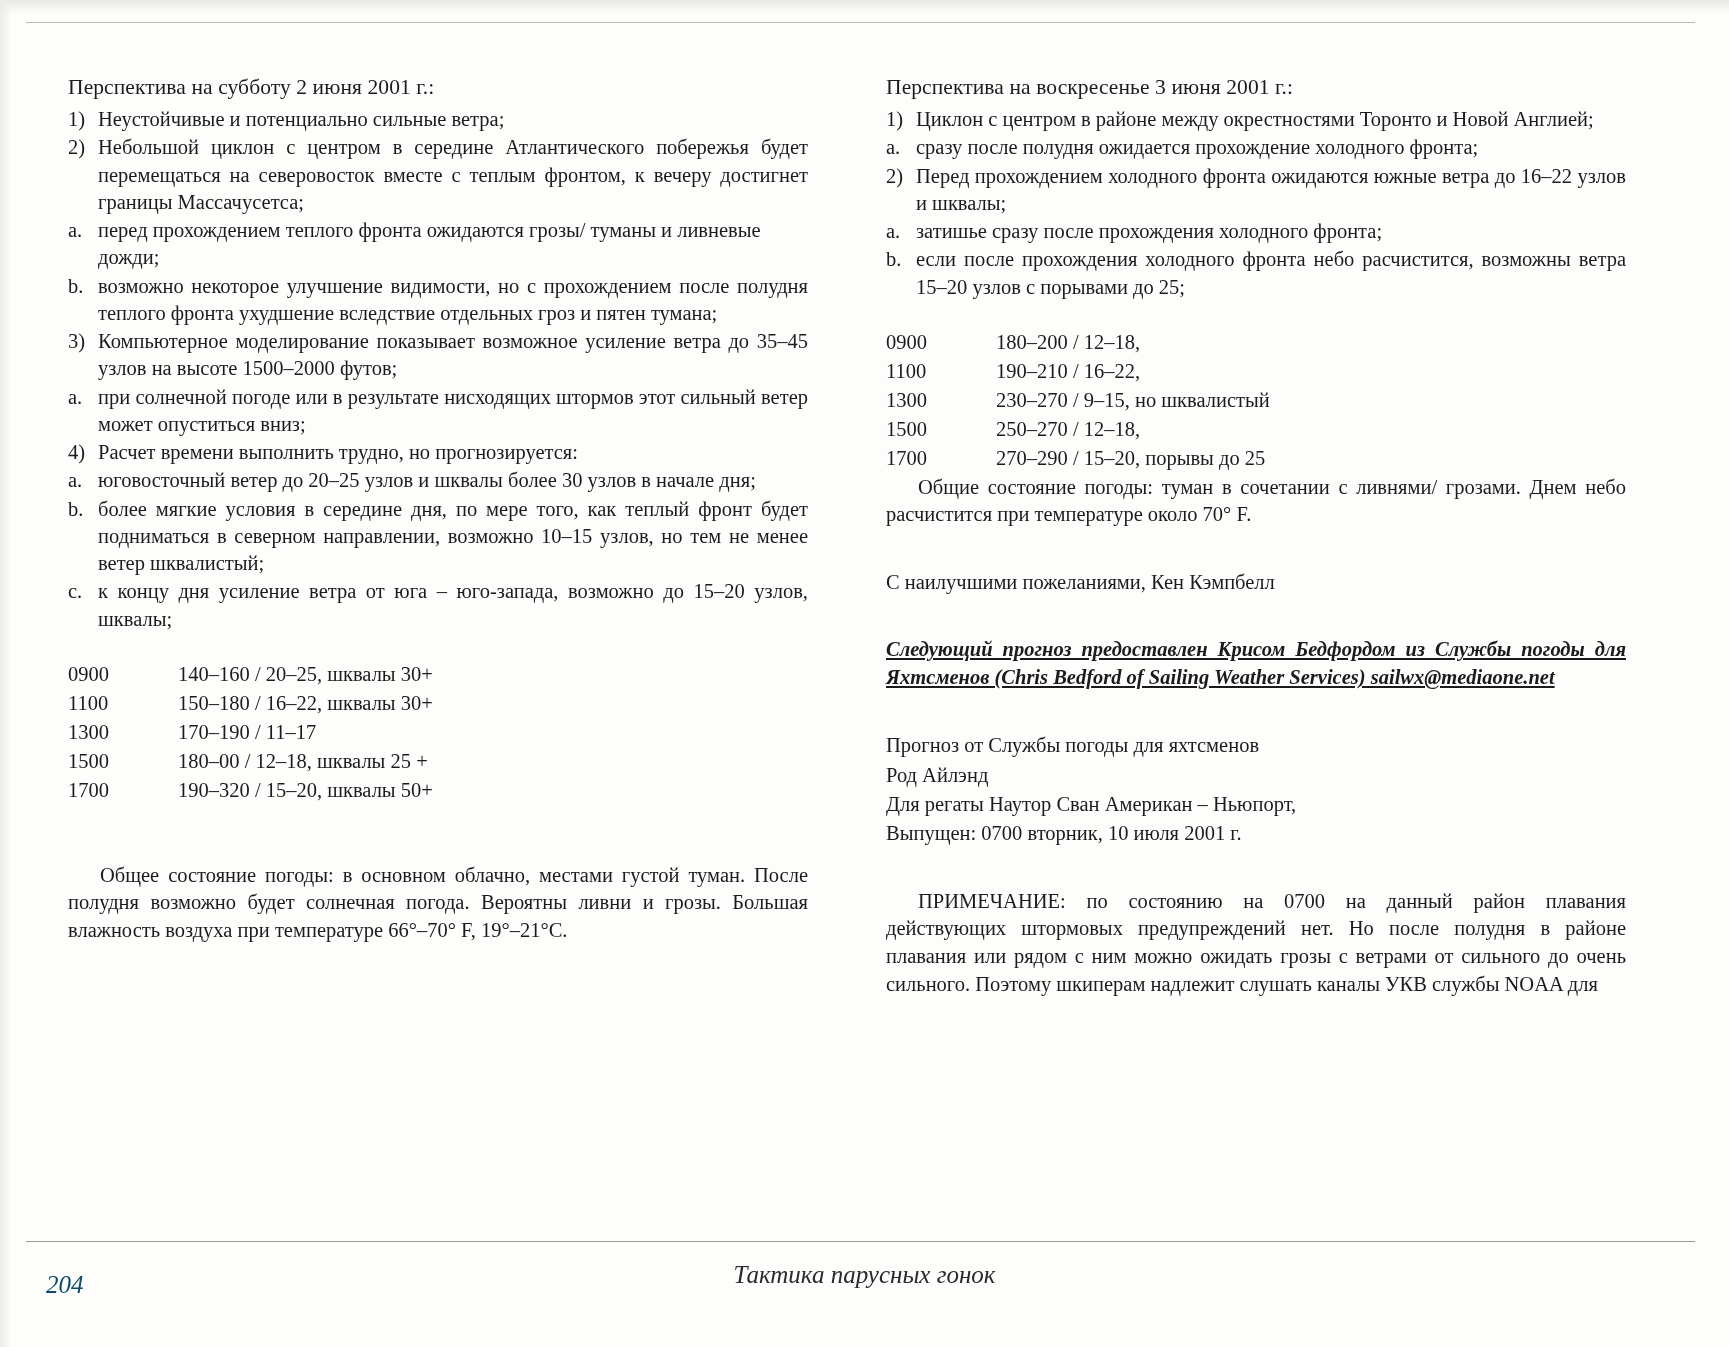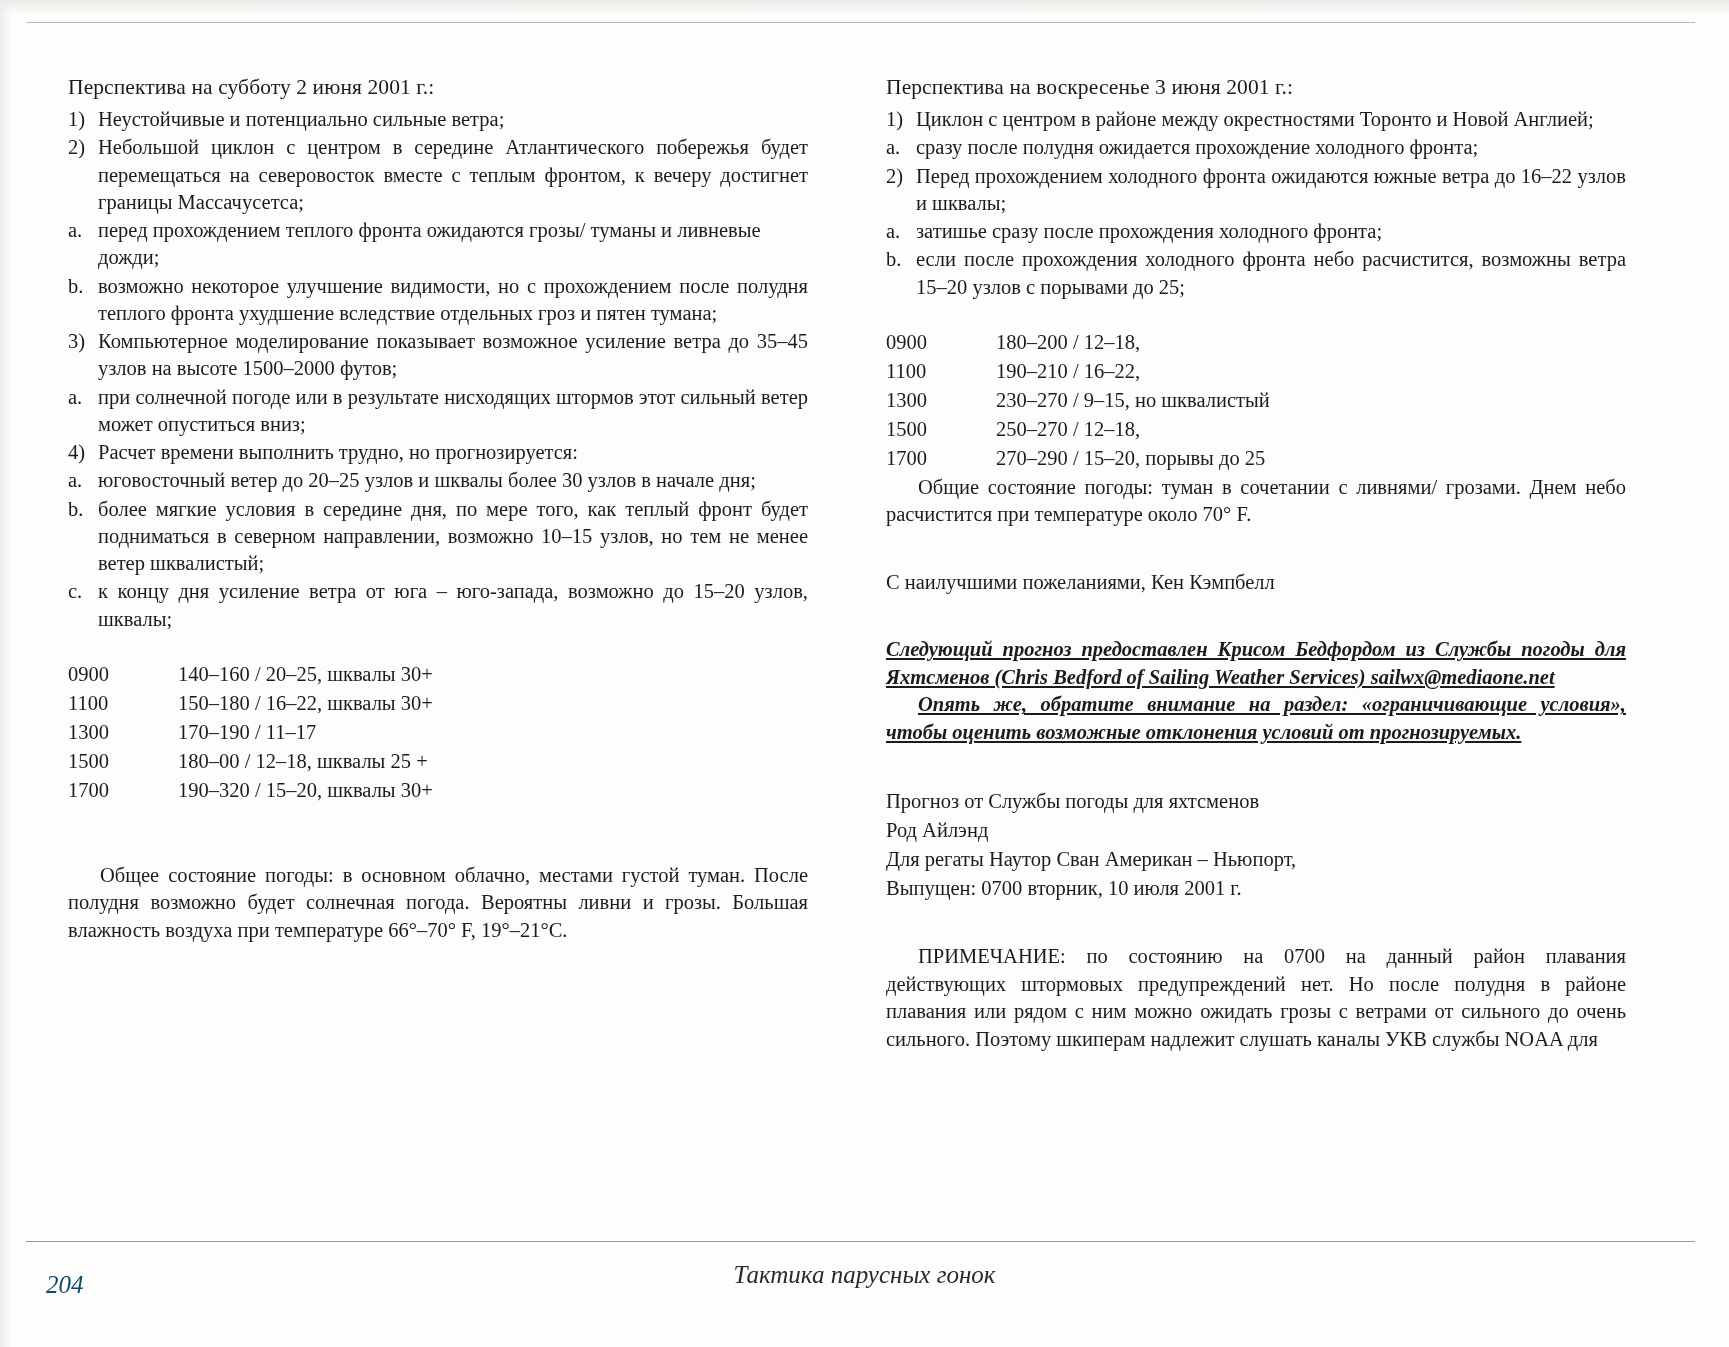--- a/index.html
+++ b/index.html
@@ -251,21 +251,21 @@
           <tr>
             <td class="time">1300</td>
             <td>170–190 / 11–17</td>
           </tr>
           <tr>
             <td class="time">1500</td>
             <td>180–00 / 12–18, шквалы 25 +</td>
           </tr>
           <tr>
             <td class="time">1700</td>
-            <td>190–320 / 15–20, шквалы 30+</td>
+            <td>190–320 / 15–20, шквалы 50+</td>
           </tr>
         </tbody>
       </table>
 
       <div class="spacer-xl"></div>
 
       <p class="body-para">Общее состояние погоды: в основном облачно, местами густой туман. После полудня возможно будет солнечная погода. Вероятны ливни и грозы. Большая влажность воздуха при температуре 66°–70° F, 19°–21°С.</p>
 
     </div>
 
@@ -326,21 +326,20 @@
       <p class="body-para">Общие состояние погоды: туман в сочетании с ливнями/ грозами. Днем небо расчистится при температуре около 70° F.</p>
 
       <div class="spacer-lg"></div>
 
       <div class="sign-line">С наилучшими пожеланиями, Кен Кэмпбелл</div>
 
       <div class="spacer-lg"></div>
 
       <p class="italic-para">Следующий прогноз предоставлен Крисом Бедфордом из Службы погоды для Яхтсменов (Chris Bedford of Sailing Weather Services) sailwx@mediaone.net</p>
 
-      <p class="italic-para indented">Опять же, обратите внимание на раздел: «ограничивающие условия», чтобы оценить возможные отклонения условий от прогнозируемых.</p>
 
       <div class="spacer-lg"></div>
 
       <div class="addr-block">
         <div>Прогноз от Службы погоды для яхтсменов</div>
         <div>Род Айлэнд</div>
         <div>Для регаты Наутор Сван Американ – Ньюпорт,</div>
         <div>Выпущен: 0700 вторник, 10 июля 2001 г.</div>
       </div>
 

